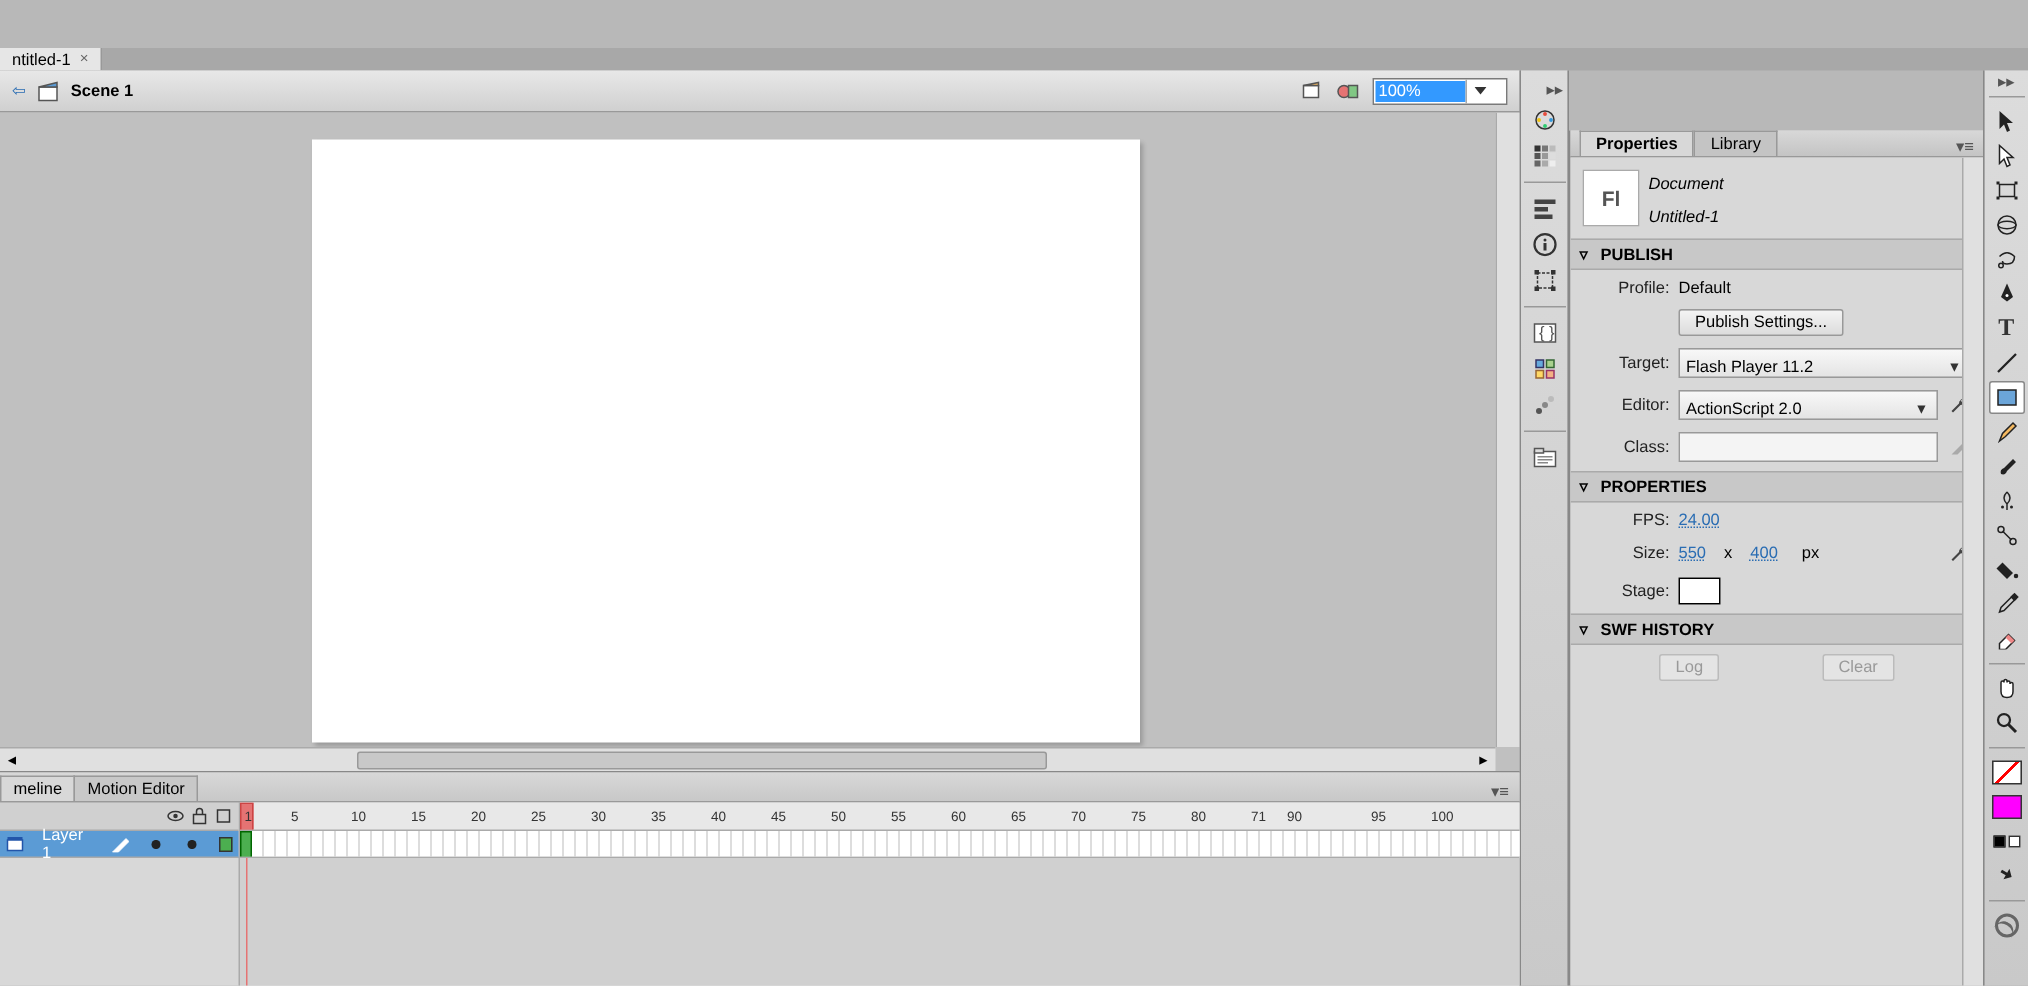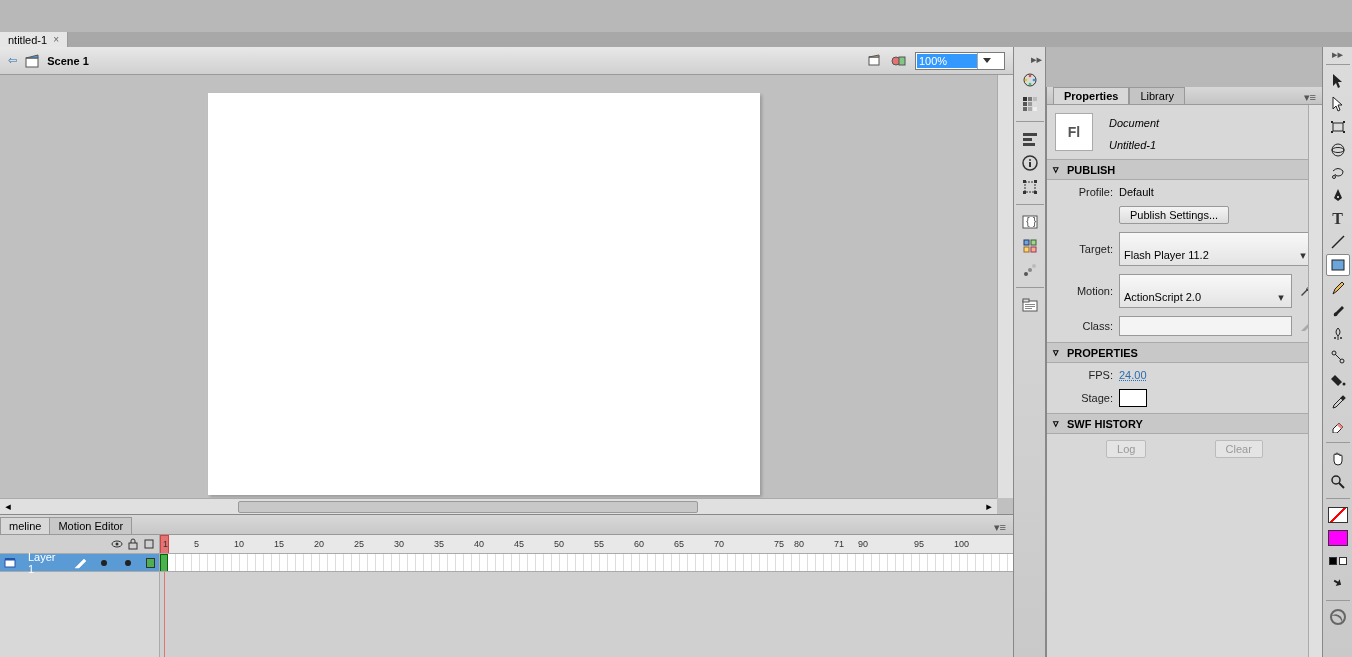--- a/index.html
+++ b/index.html
@@ -65,32 +65,32 @@
 
 
 .panel-col { width: 276px; background:#d0d0d0; border-left:1px solid #888; display:flex; flex-direction:column;margin-top:40px; }
 .panel-tabs { height:18px; background:linear-gradient(#d8d8d8,#c4c4c4); border-bottom:1px solid #999; display:flex; align-items:flex-end; padding-left:6px; position:relative; }
 .panel-tab { padding:2px 10px; background:#c4c4c4; border:1px solid #999; border-bottom:none; cursor:pointer; }
 .panel-tab.active { background:#d8d8d8; font-weight:bold; }
 .panel-menu-r { margin-left:auto; padding-right:6px; color:#555; }
 .panel-body { flex:1; background:#d8d8d8; overflow-y:auto; position:relative; }
 .panel-scrollbar-r { position:absolute; right:0; top:0; bottom:0; width:14px; background:#e0e0e0; border-left:1px solid #aaa; }
 
-.doc-header { display:flex; padding:8px; gap:16px; }
+.doc-header { display:flex; padding:8px; gap:6px; }
 .doc-icon { width:38px; height:38px; background:#fff; border:1px solid #aaa; display:flex; align-items:center; justify-content:center; font-weight:bold; font-family:"Arial"; color:#555; font-size:14px; }
 .doc-info { display:flex; flex-direction:column; gap:10px; padding-top:4px;font-style:italic; }
 
 .section-head { background:#c8c8c8; border-top:1px solid #aaa; border-bottom:1px solid #aaa; padding:3px 6px; font-weight:bold; display:flex; align-items:center; gap:4px; cursor:pointer; }
 .section-head .tw { width:10px; display:inline-block; }
 .section-body { padding:6px 8px; display:flex; flex-direction:column; gap:8px; }
 .prop-row { display:flex; align-items:center; gap:6px; }
 .prop-label { width:58px; text-align:right; color:#222; }
 .btn { background:linear-gradient(#f4f4f4,#dcdcdc); border:1px solid #999; padding:2px 10px; cursor:pointer; border-radius:2px; }
 .btn.disabled { color:#999; border-color:#bbb; background:#e4e4e4; cursor:default; }
-.dropdown { flex:1; height:20px; background:linear-gradient(#f8f8f8,#e4e4e4); border:1px solid #999; display:flex; align-items:flex-start; padding:16px 4px; justify-content:space-between; cursor:pointer; }
+.dropdown { flex:1; height:20px; background:linear-gradient(#f8f8f8,#e4e4e4); border:1px solid #999; display:flex; align-items:flex-end; padding:0 4px; justify-content:space-between; cursor:pointer; }
 .dd-arrow { width:12px; text-align:center; color:#333; }
 .text-input { flex:1; height:20px; border:1px solid #999; background:#f4f4f4; padding:0 4px; }
 .link-val { color:#2a6db3; text-decoration:underline dotted; cursor:pointer; }
 .wrench { width:16px; height:16px; color:#444; cursor:pointer; display:flex;align-items:center;justify-content:center; }
 .swatch { width:28px; height:18px; background:#fff; border:1px solid #000; cursor:pointer; }
 
 
 .tools-col { width: 30px; background:linear-gradient(#dcdcdc,#c8c8c8); border-left:1px solid #888; display:flex; flex-direction:column; align-items:center; padding-top:2px; gap:1px; }
 .tools-expand { width:28px; height:10px; display:flex; justify-content:center; align-items:center; color:#555; }
 .tool-btn { width:24px; height:22px; display:flex; align-items:center; justify-content:center; cursor:pointer; border-radius:2px; color:#333; position:relative; }
@@ -221,21 +221,21 @@
             <span class="ruler-tick" style="left:194px;">25</span>
             <span class="ruler-tick" style="left:234px;">30</span>
             <span class="ruler-tick" style="left:274px;">35</span>
             <span class="ruler-tick" style="left:314px;">40</span>
             <span class="ruler-tick" style="left:354px;">45</span>
             <span class="ruler-tick" style="left:394px;">50</span>
             <span class="ruler-tick" style="left:434px;">55</span>
             <span class="ruler-tick" style="left:474px;">60</span>
             <span class="ruler-tick" style="left:514px;">65</span>
             <span class="ruler-tick" style="left:554px;">70</span>
-            <span class="ruler-tick" style="left:614px;">75</span>
+            <span class="ruler-tick" style="left:594px;">75</span>
             <span class="ruler-tick" style="left:634px;">80</span>
             <span class="ruler-tick" style="left:674px;">71</span>
             <span class="ruler-tick" style="left:698px;">90</span>
             <span class="ruler-tick" style="left:754px;">95</span>
             <span class="ruler-tick" style="left:794px;">100</span>
           </div>
           <div class="frames-row">
             <div class="frames-grid"></div>
             <div class="keyframe-cell"></div>
           </div>
@@ -357,21 +357,21 @@
           <button class="btn">Publish Settings...</button>
         </div>
         <div class="prop-row">
           <span class="prop-label">Target:</span>
           <div class="dropdown">
             <span>Flash Player 11.2</span>
             <span class="dd-arrow">▾</span>
           </div>
         </div>
         <div class="prop-row">
-          <span class="prop-label">Motion:</span>
+          <span class="prop-label">Editor:</span>
           <div class="dropdown">
             <span>ActionScript 2.0</span>
             <span class="dd-arrow">▾</span>
           </div>
           <span class="wrench">
             <svg width="14" height="14" viewBox="0 0 14 14">
                 <path d="M11 3a3 3 0 0 0-4 3L2 11l1 1 5-5a3 3 0 0 0 3-4l-2 2-1-1z" fill="#444"></path>
               </svg>
           </span>
         </div>
@@ -389,20 +389,32 @@
       <div class="section-head">
         <span class="tw">▿</span>
         <span>PROPERTIES</span>
       </div>
       <div class="section-body">
         <div class="prop-row">
           <span class="prop-label">FPS:</span>
           <span class="link-val">24.00</span>
         </div>
         <div class="prop-row">
+          <span class="prop-label">Size:</span>
+          <span class="link-val">550</span>
+          <span style="padding:0 6px;">x</span>
+          <span class="link-val">400</span>
+          <span style="padding-left:10px;">px</span>
+          <span class="wrench" style="margin-left:auto;">
+            <svg width="14" height="14" viewBox="0 0 14 14">
+                <path d="M11 3a3 3 0 0 0-4 3L2 11l1 1 5-5a3 3 0 0 0 3-4l-2 2-1-1z" fill="#444"></path>
+              </svg>
+          </span>
+        </div>
+        <div class="prop-row">
           <span class="prop-label">Stage:</span>
           <div class="swatch"></div>
         </div>
       </div>
 
       <div class="section-head">
         <span class="tw">▿</span>
         <span>SWF HISTORY</span>
       </div>
       <div class="section-body">

